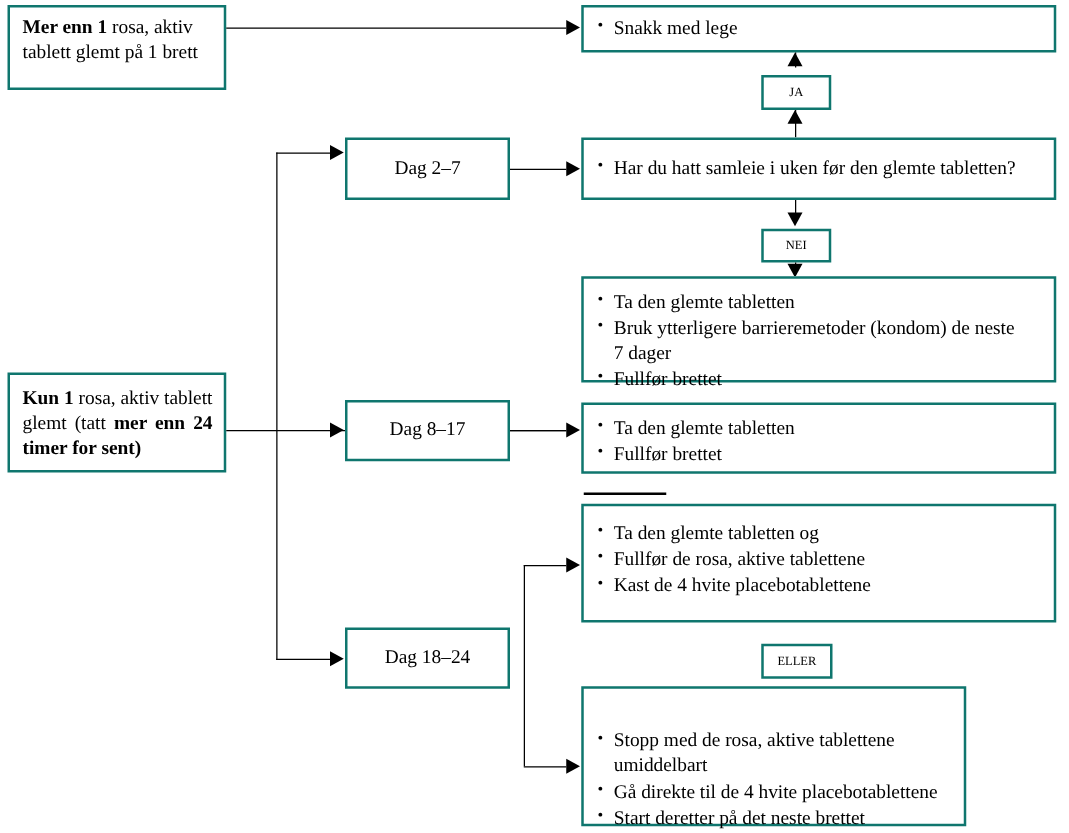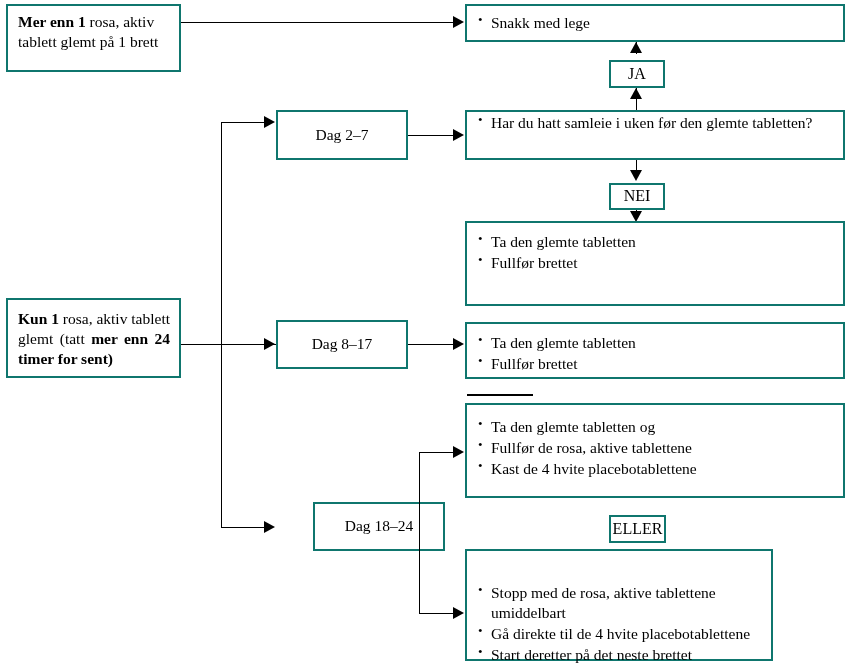--- a/index.html
+++ b/index.html
@@ -21,21 +21,21 @@
   .box {
     position: absolute;
     box-sizing: border-box;
     border: 2px solid #0f766e;
     background: #ffffff;
     font-size: 15.5px;
     line-height: 1.30;
   }
   .box.small-label {
     border-width: 2px;
-    font-size: 16px;
+    font-size: 10px;
     display: flex;
     align-items: center;
     justify-content: center;
   }
   .box.centered {
     display: flex;
     align-items: center;
     justify-content: center;
     font-size: 15.5px;
   }
@@ -136,37 +136,39 @@
   </div>
   <div class="vline" style="left:636px; top:88px; height:22px;"></div>
   <div class="arrow-u" style="left:630px; top:88px;"></div>
 
   <div class="box centered" style="left:276px; top:110px; width:132px; height:50px;">
     <span>Dag 2–7</span>
   </div>
   <div class="hline" style="left:408px; top:135px; width:45px;"></div>
   <div class="arrow-r" style="left:453px; top:129px;"></div>
 
-  <div class="box box-pad" style="left:465px; top:110px; width:380px; height:50px; padding-top:1px;">
+  <div class="box box-pad" style="left:465px; top:110px; width:380px; height:50px; padding-top:13px;">
     <ul class="bullets">
       <li>Har du hatt samleie i uken før den glemte tabletten?</li>
     </ul>
   </div>
 
   <div class="vline" style="left:636px; top:160px; height:14px;"></div>
   <div class="arrow-d" style="left:630px; top:170px;"></div>
   <div class="box small-label" style="left:609px; top:183px; width:56px; height:27px;">
     <span>NEI</span>
   </div>
   <div class="vline" style="left:636px; top:210px; height:6px;"></div>
   <div class="arrow-d" style="left:630px; top:211px;"></div>
 
   <div class="box box-pad" style="left:465px; top:221px; width:380px; height:85px; padding-top:9px;">
     <ul class="bullets">
       <li>Ta den glemte tabletten</li>
+      <li>Bruk ytterligere barrieremetoder (kondom) de neste
+7 dager</li>
       <li>Fullfør brettet</li>
     </ul>
   </div>
 
   <div class="box box-pad" style="left:6px; top:298px; width:175px; height:80px; padding-top:9px;">
     <div class="just">
       <b>Kun 1</b><span> rosa, aktiv tablett</span>
       <span>glemt (tatt </span><b>mer enn</b>
       <b>24 timer for sent)</b>
     </div>
@@ -191,21 +193,21 @@
 
   <div class="box box-pad" style="left:465px; top:322px; width:380px; height:57px; padding-top:9px;">
     <ul class="bullets">
       <li>Ta den glemte tabletten</li>
       <li>Fullfør brettet</li>
     </ul>
   </div>
 
   <div class="stray" style="left:467px; top:394px; width:66px;"></div>
 
-  <div class="box centered" style="left:276px; top:502px; width:132px; height:49px;margin-left:37px;">
+  <div class="box centered" style="left:276px; top:502px; width:132px; height:49px;">
     <span>Dag 18–24</span>
   </div>
 
   <div class="vline" style="left:419px; top:452px; height:161px;"></div>
   <div class="hline" style="left:419px; top:452px; width:34px;"></div>
   <div class="arrow-r" style="left:453px; top:446px;"></div>
   <div class="hline" style="left:419px; top:613px; width:34px;"></div>
   <div class="arrow-r" style="left:453px; top:607px;"></div>
 
   <div class="box box-pad" style="left:465px; top:403px; width:380px; height:95px; padding-top:12px;">

